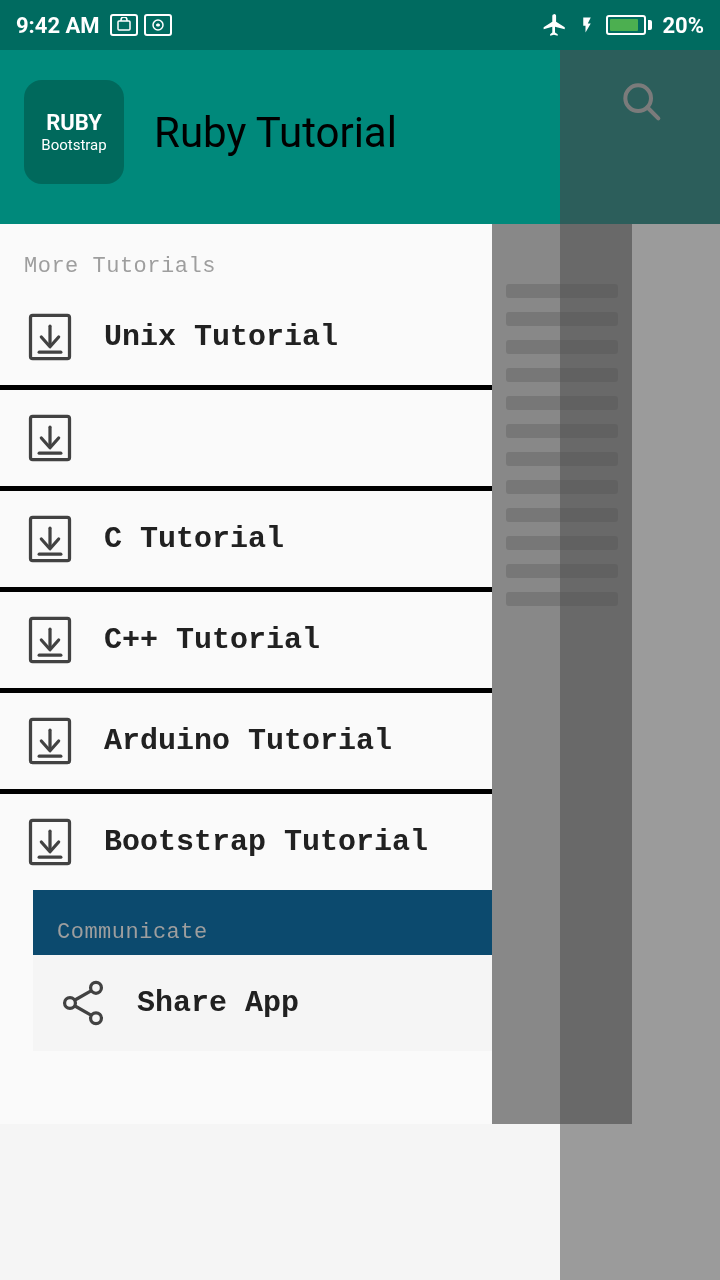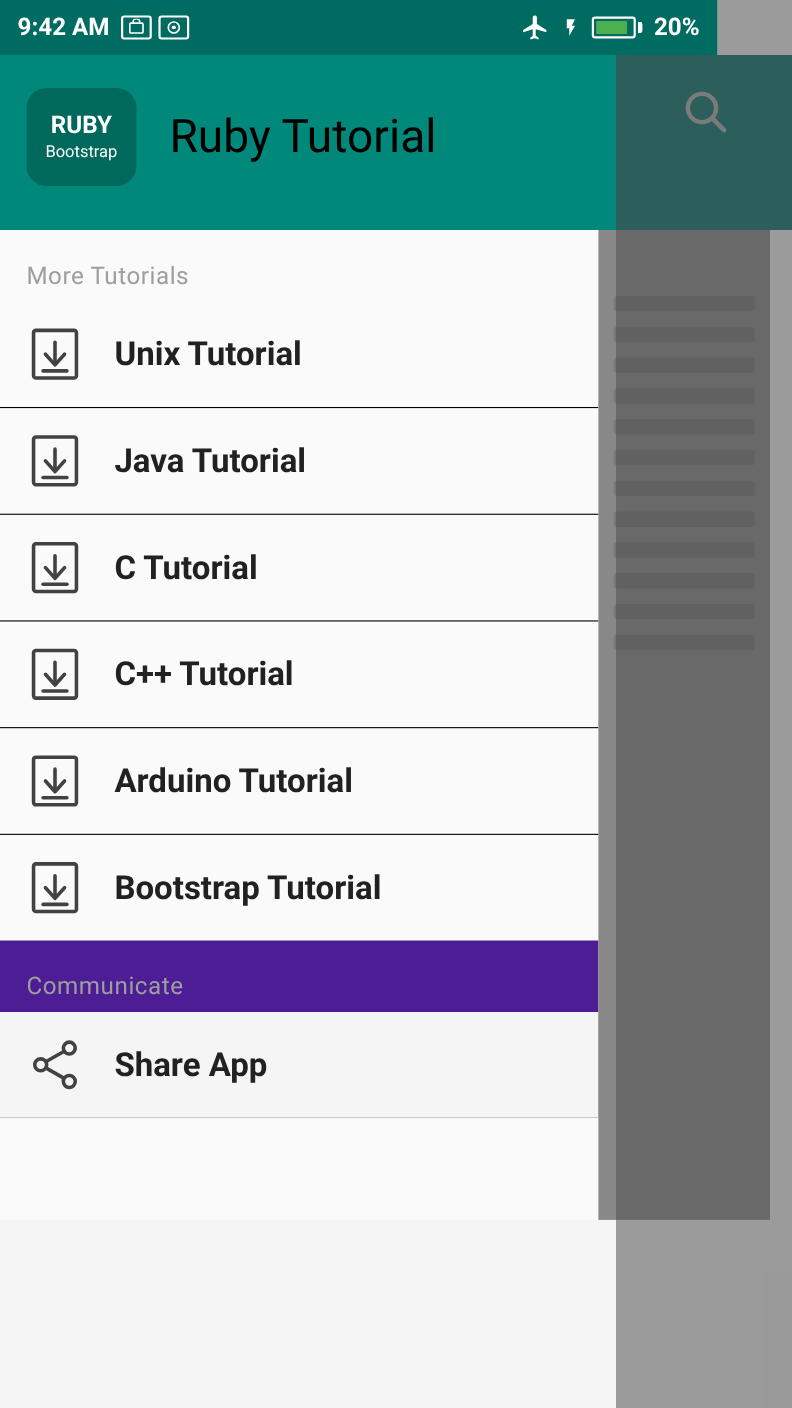--- a/index.html
+++ b/index.html
@@ -8,21 +8,21 @@
       width: 720px;
       min-height: 1280px;
       font-family: 'Roboto', Arial, sans-serif;
       background: #f5f5f5;
       position: relative;
       overflow-x: hidden;
     }
 
     
     .status-bar {
-      width: 652px;
+      width: 720px;
       height: 50px;
       background: #006b60;
       display: flex;
       align-items: center;
       justify-content: space-between;
       padding: 0 16px;
       position: relative;
       z-index: 10;
     }
     .status-left {
@@ -100,21 +100,21 @@
       background: #00897b;
       padding: 30px 24px 40px 24px;
       display: flex;
       align-items: center;
       gap: 30px;
       position: relative;
     }
 
     .app-icon {
       width: 100px;
-      height: 89px;
+      height: 104px;
       background: #00695c;
       border-radius: 18px;
       display: flex;
       flex-direction: column;
       align-items: center;
       justify-content: center;
       flex-shrink: 0;
     }
     .app-icon-text-ruby {
       color: white;
@@ -150,21 +150,21 @@
       letter-spacing: 0.5px;
     }
 
     
     .menu-item {
       display: flex;
       align-items: center;
       gap: 28px;
       padding: 22px 24px;
       cursor: pointer;
-      border-bottom: 1px solid #000000;
+      border-bottom: 5px solid #000000;
     }
     .menu-item:last-child {
       border-bottom: none;
     }
 
     .download-icon {
       width: 52px;
       height: 52px;
       display: flex;
       align-items: center;
@@ -187,21 +187,22 @@
       width: 52px;
       height: 52px;
       display: flex;
       align-items: center;
       justify-content: center;
       flex-shrink: 0;
     }
 
     
     .communicate-section {
-      background: #4c1d95;
+      background: #0c4a6e;
+      margin-left: 33px;
     }
   </style>
 </head>
 <body>
 
 <div class="right-overlay"></div>
 
 <div class="status-bar">
   <div class="status-left">
     <span>9:42 AM</span>
@@ -250,21 +251,21 @@
   </div>
 
   <div style="width:160px; background:#007068; display:flex; align-items:flex-start; justify-content:center; padding-top:28px;">
     <svg width="44" height="44" viewBox="0 0 24 24" fill="none" stroke="#b0b0b0" stroke-width="2.2" stroke-linecap="round" stroke-linejoin="round" style="cursor:pointer;">
       <circle cx="11" cy="11" r="7"></circle>
       <line x1="16.5" y1="16.5" x2="22" y2="22"></line>
     </svg>
   </div>
 </div>
 
-<div style="display:flex; width:700px;">
+<div style="display:flex; width:632px;font-family:Liberation Mono, monospace;">
   <div class="main-content">
 
     <div>
       <div class="section-header">
         <span>More Tutorials</span>
       </div>
 
       <div class="menu-item">
         <div class="download-icon">
           <svg viewBox="0 0 48 48" fill="none" stroke="#424242" stroke-width="3" stroke-linecap="round" stroke-linejoin="round">
@@ -279,21 +280,20 @@
 
       <div class="menu-item">
         <div class="download-icon">
           <svg viewBox="0 0 48 48" fill="none" stroke="#424242" stroke-width="3" stroke-linecap="round" stroke-linejoin="round">
             <rect x="6" y="4" width="36" height="40" rx="2"></rect>
             <line x1="24" y1="14" x2="24" y2="32"></line>
             <polyline points="16,24 24,33 32,24"></polyline>
             <line x1="14" y1="38" x2="34" y2="38"></line>
           </svg>
         </div>
-        <span class="menu-label">Java Tutorial</span>
       </div>
 
 
       <div class="menu-item">
         <div class="download-icon">
           <svg viewBox="0 0 48 48" fill="none" stroke="#424242" stroke-width="3" stroke-linecap="round" stroke-linejoin="round">
             <rect x="6" y="4" width="36" height="40" rx="2"></rect>
             <line x1="24" y1="14" x2="24" y2="32"></line>
             <polyline points="16,24 24,33 32,24"></polyline>
             <line x1="14" y1="38" x2="34" y2="38"></line>

